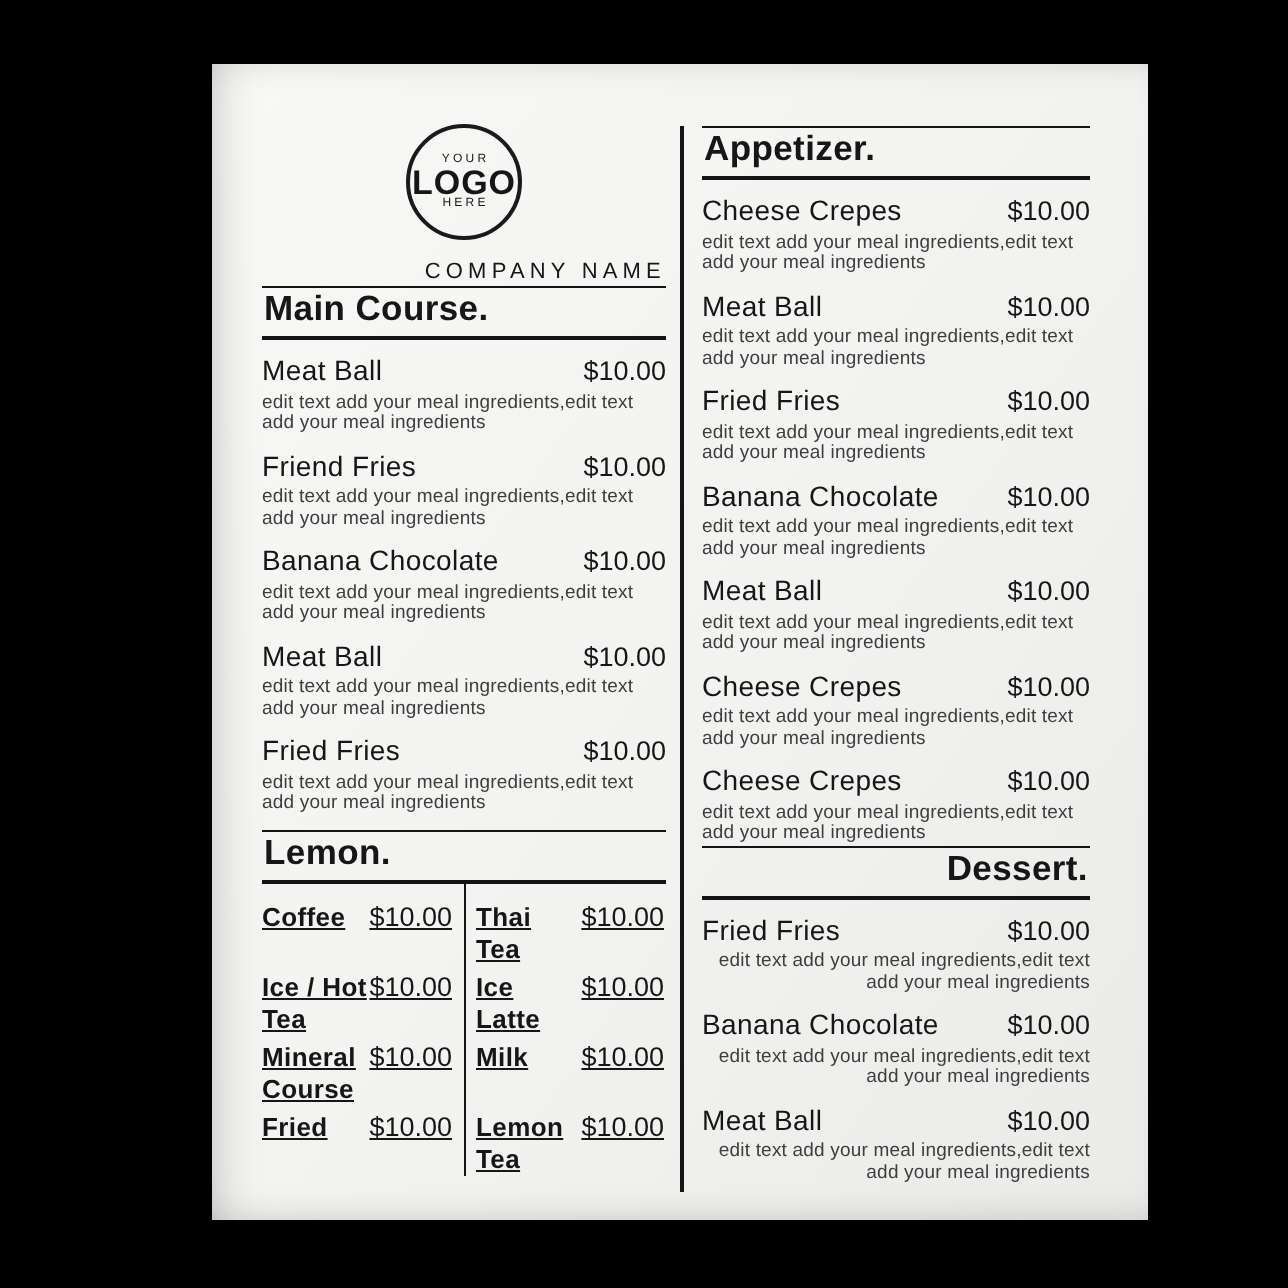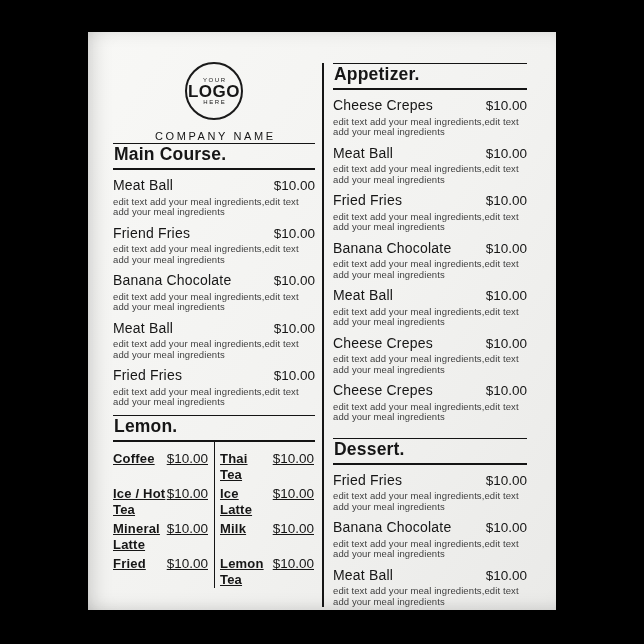--- a/index.html
+++ b/index.html
@@ -2,45 +2,45 @@
 <html><head>
 <meta charset="utf-8">
 <style>
   html,body { margin:0; padding:0; }
   body {
     width:644px; height:644px; background:#000000; overflow:hidden;
     font-family:"Liberation Sans", sans-serif; color:#161616;
     position:relative;
   }
   .page {
-    position:absolute; left:88px; top:32px; width:468px; height:578px;
+    position:absolute; left:106px; top:32px; width:468px; height:578px;
     background:linear-gradient(125deg,#f8f8f6 0%,#f2f2f0 55%,#eaeae8 100%);
     box-shadow: inset 16px 0 24px -16px rgba(0,0,0,0.22),
                 inset 0 -12px 20px -14px rgba(0,0,0,0.16),
                 inset 0 14px 20px -16px rgba(0,0,0,0.10);
   }
   .left-col { position:absolute; left:25px; top:0; width:202px; }
   .right-col {
     position:absolute; left:234px; top:31px; width:205px; min-height:533px;
     border-left:2px solid #151515; padding-left:9px; box-sizing:border-box;
   }
   .logo-circle {
     width:54px; height:54px; border:2px solid #1a1a1a; border-radius:50%;
     margin:30px auto 0; display:flex; flex-direction:column;
     align-items:center; justify-content:center; background:transparent;
   }
   .logo-small { font-size:6px; letter-spacing:1.6px; font-weight:500; line-height:7px; text-indent:1.6px; }
   .logo-big   { font-size:17px; font-weight:800; letter-spacing:0.5px; line-height:15px; }
   .company-name {
-    text-align:center; font-size:11px; font-weight:500; letter-spacing:2.6px;
+    text-align:right; font-size:11px; font-weight:500; letter-spacing:2.6px;
     margin-top:10px; white-space:nowrap; line-height:13px; text-indent:2.6px;
   }
   .section.main   { margin-top:0; }
   .section.drinks { margin-top:7px; }
-  .section.dessert{ margin-top:15px; }
+  .section.dessert{ margin-top:0;text-align:right; }
   .section-title {
     margin:0; font-size:17.5px; font-weight:700; letter-spacing:0.2px;
     border-top:1.5px solid #141414; border-bottom:2px solid #141414;
     padding:1px 1px 4px; line-height:19px;
   }
   .item { margin-top:7px; }
   .item-row { display:flex; justify-content:space-between; align-items:baseline; }
   .item-name  { font-size:14px; font-weight:400; letter-spacing:0.2px; line-height:17px; }
   .item-price { font-size:13.5px; font-weight:500; line-height:17px; }
   .item-desc  {
@@ -127,21 +127,21 @@
               <span class="drink-name">Coffee</span>
               <span class="drink-price">$10.00</span>
             </div>
 
             <div class="drink-row">
               <span class="drink-name">Ice / Hot Tea</span>
               <span class="drink-price">$10.00</span>
             </div>
 
             <div class="drink-row">
-              <span class="drink-name">Mineral Latte</span>
+              <span class="drink-name">Mineral Course</span>
               <span class="drink-price">$10.00</span>
             </div>
 
             <div class="drink-row">
               <span class="drink-name">Fried</span>
               <span class="drink-price">$10.00</span>
             </div>
           </div>
         <div class="drinks-col right">
 

